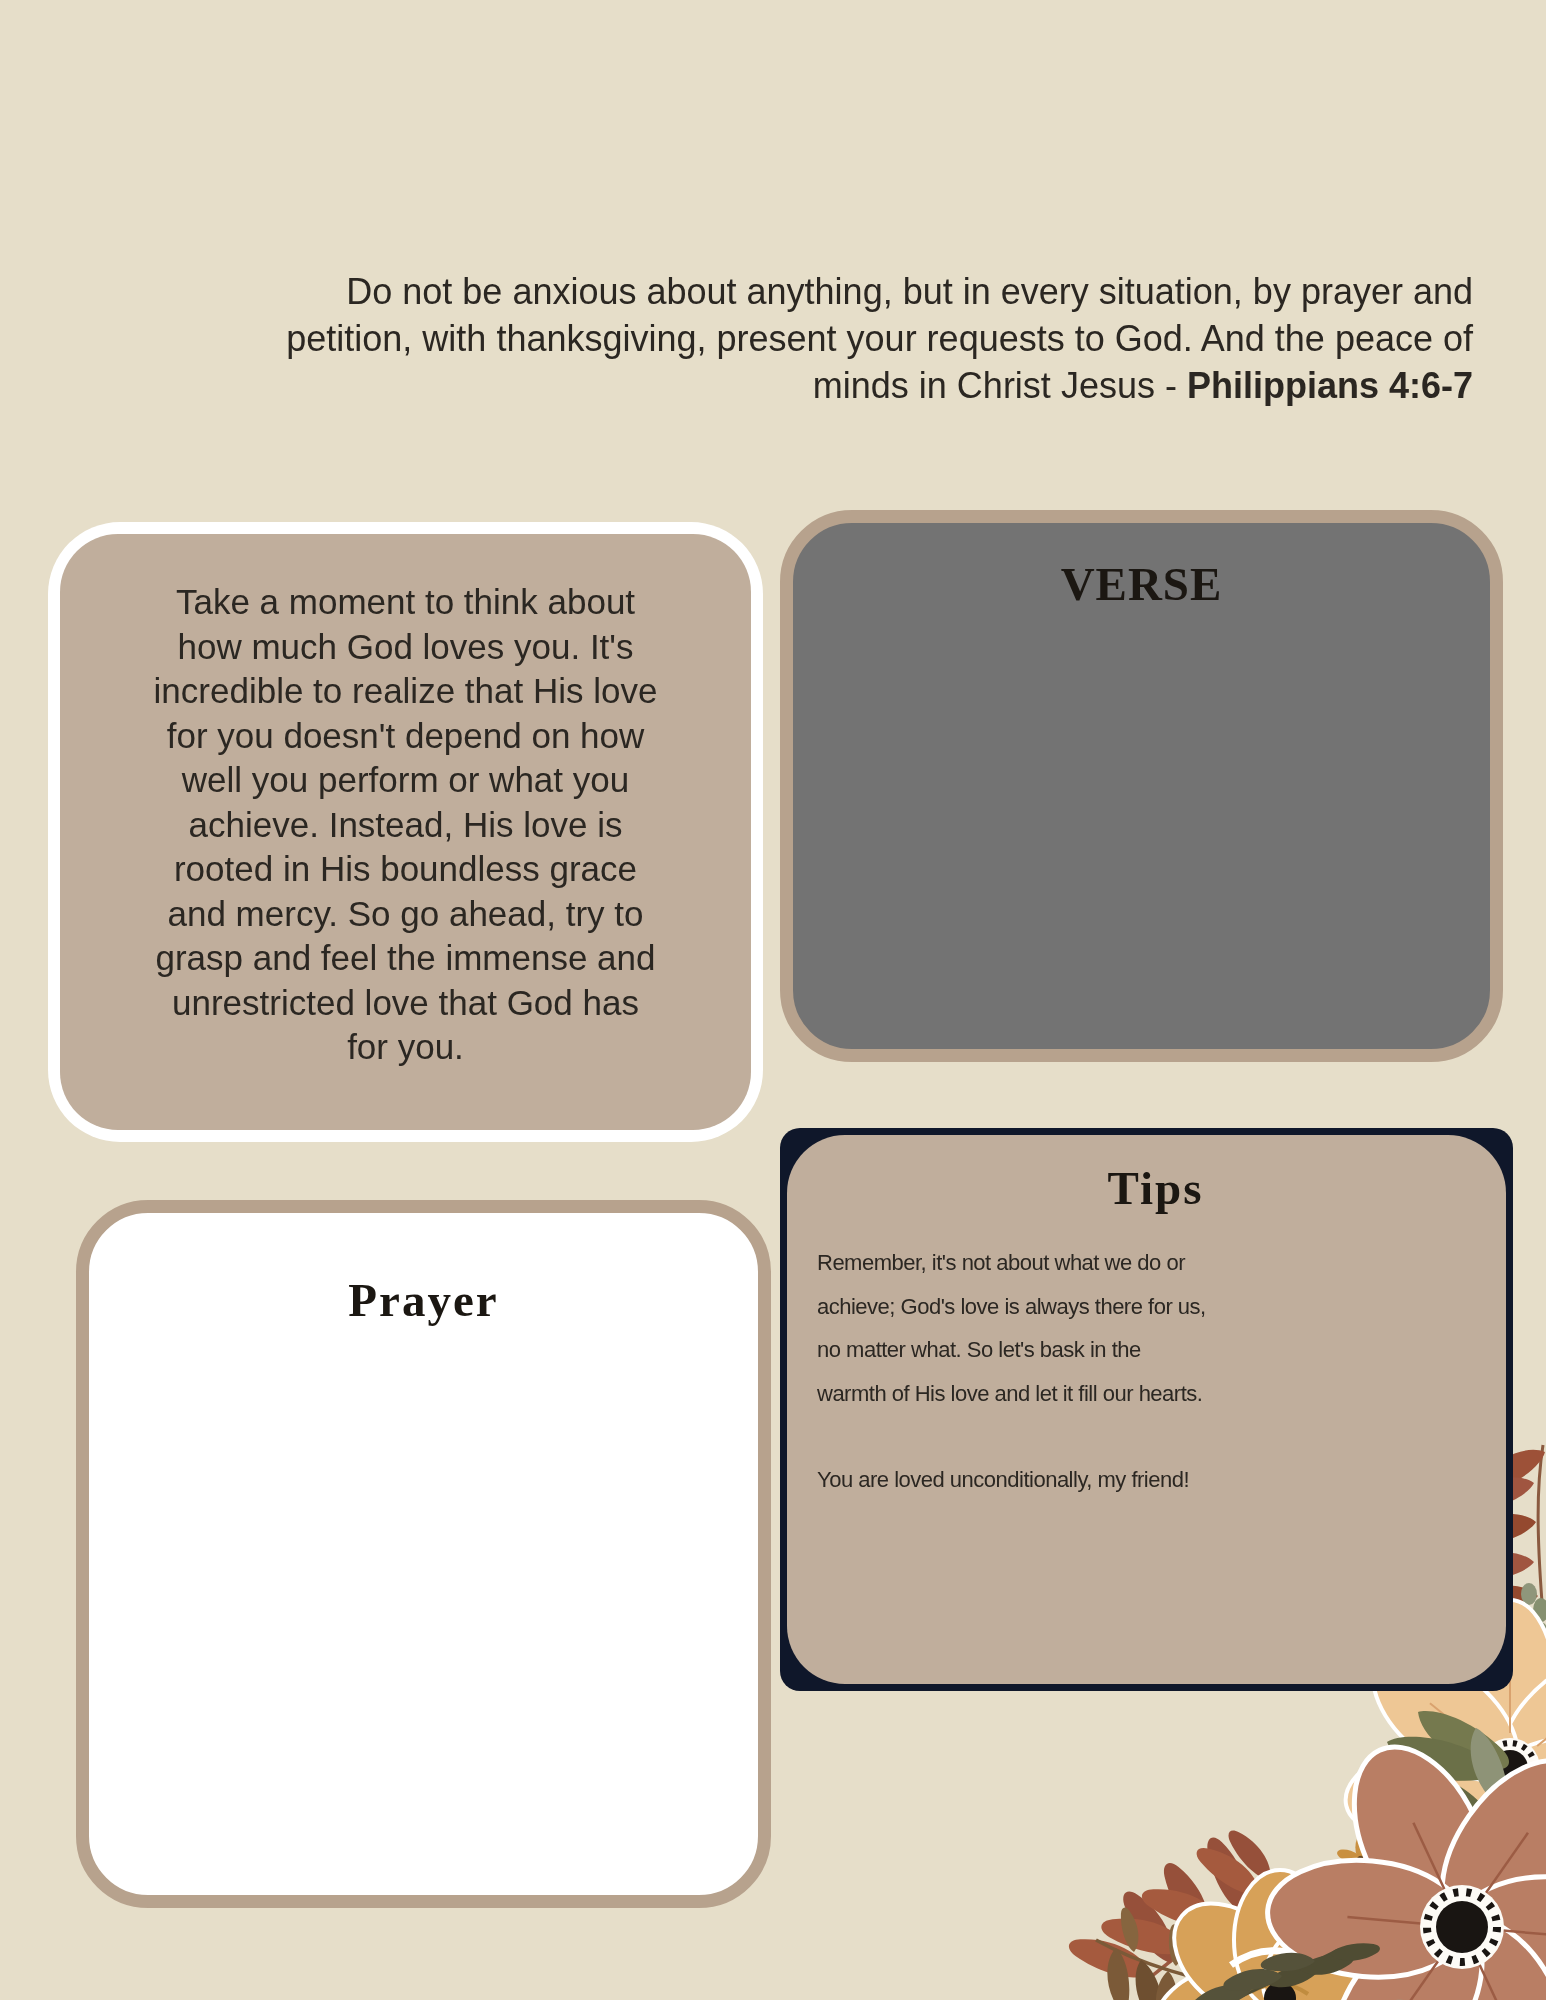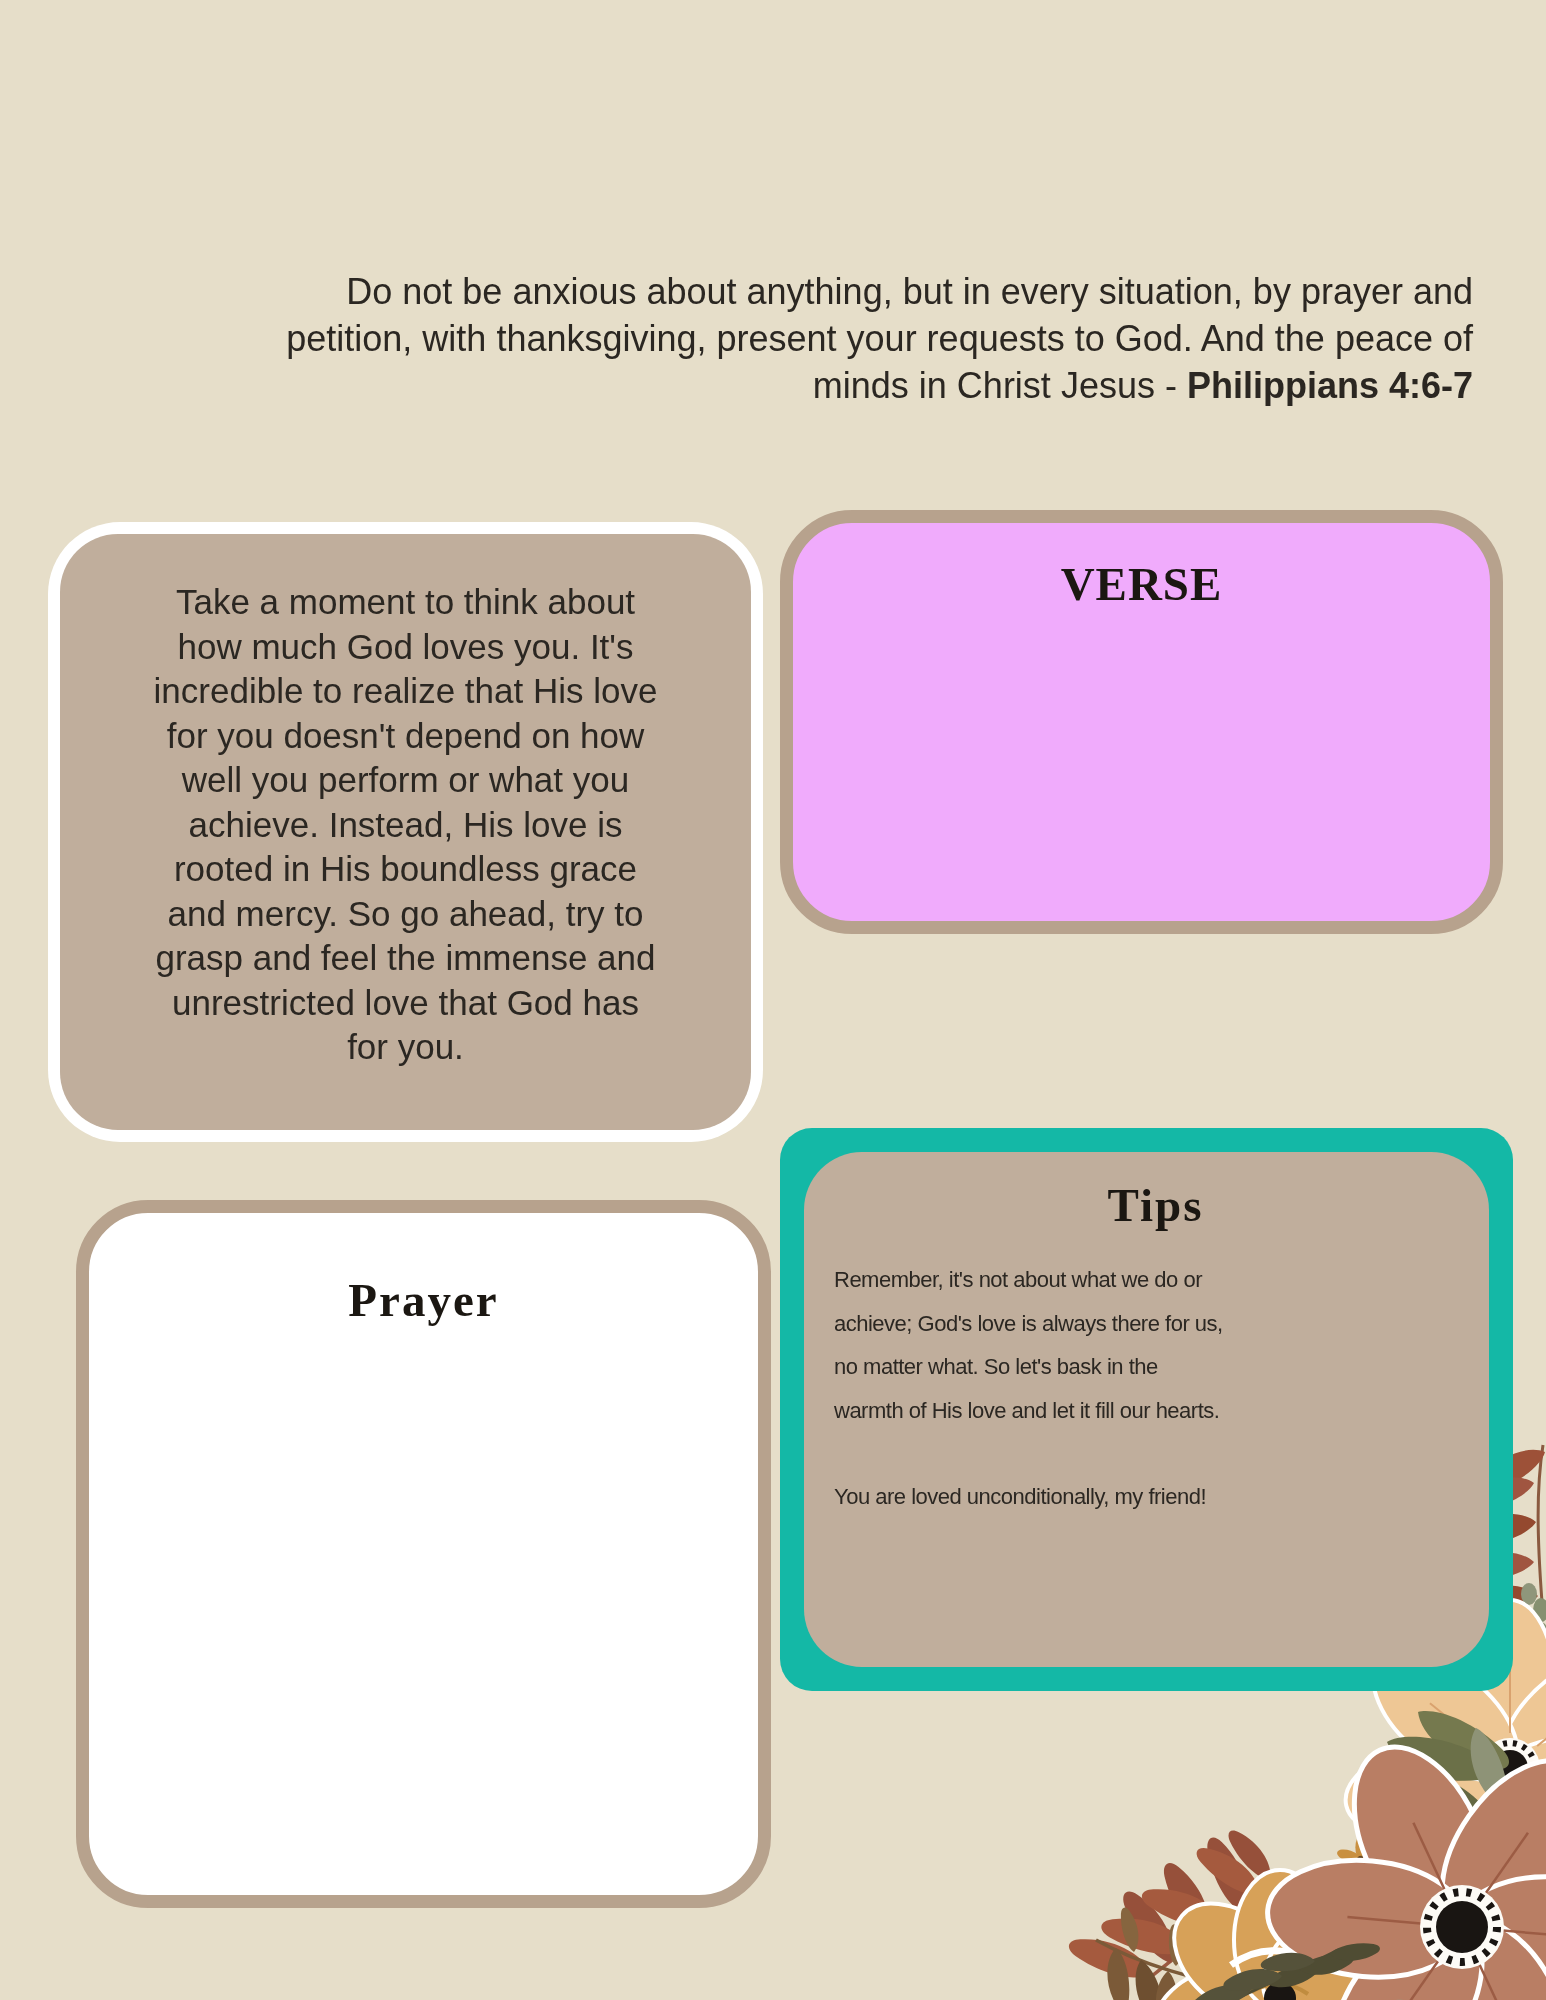--- a/index.html
+++ b/index.html
@@ -43,34 +43,34 @@
     left:48px; top:522px; width:715px; height:620px;
     background:#ffffff; border-radius:72px; padding:12px;
   }
   .reflection .card-inner{
     padding:46px 26px 0; text-align:center;
     font-size:35px; line-height:44.5px; color:#2b2722;
   }
   .reflection .card-inner div{white-space:nowrap;}
   
   .verse{
-    left:780px; top:510px; width:723px; height:424px;
-    background:#f0abfc; border:13px solid #b7a28d; border-radius:72px;
+    left:780px; top:510px; width:723px; height:552px;
+    background:#737373; border:13px solid #b7a28d; border-radius:72px;
   }
   .verse h2{margin-top:34px; letter-spacing:1px;}
   
   .prayer{
     left:76px; top:1200px; width:695px; height:708px;
     background:#ffffff; border:13px solid #b7a28d; border-radius:72px;
   }
   .prayer h2{margin-top:60px;}
   
   .tips{
     left:780px; top:1128px; width:733px; height:563px;
-    background:#14b8a6; border-radius:32px; padding:24px;
+    background:#0f172a; border-radius:20px; padding:7px;
   }
   .tips .card-inner{padding:26px 12px 0 30px;}
   .tips-text{
     margin-top:26px; color:#2b2722;
     font-size:22px; line-height:43.5px; letter-spacing:-0.5px;
   }
   .tips-text div{white-space:nowrap;}
   .tips-para2{margin-top:43px; white-space:nowrap;}
   
   .floral{position:absolute; left:1046px; top:1380px; z-index:1;}

